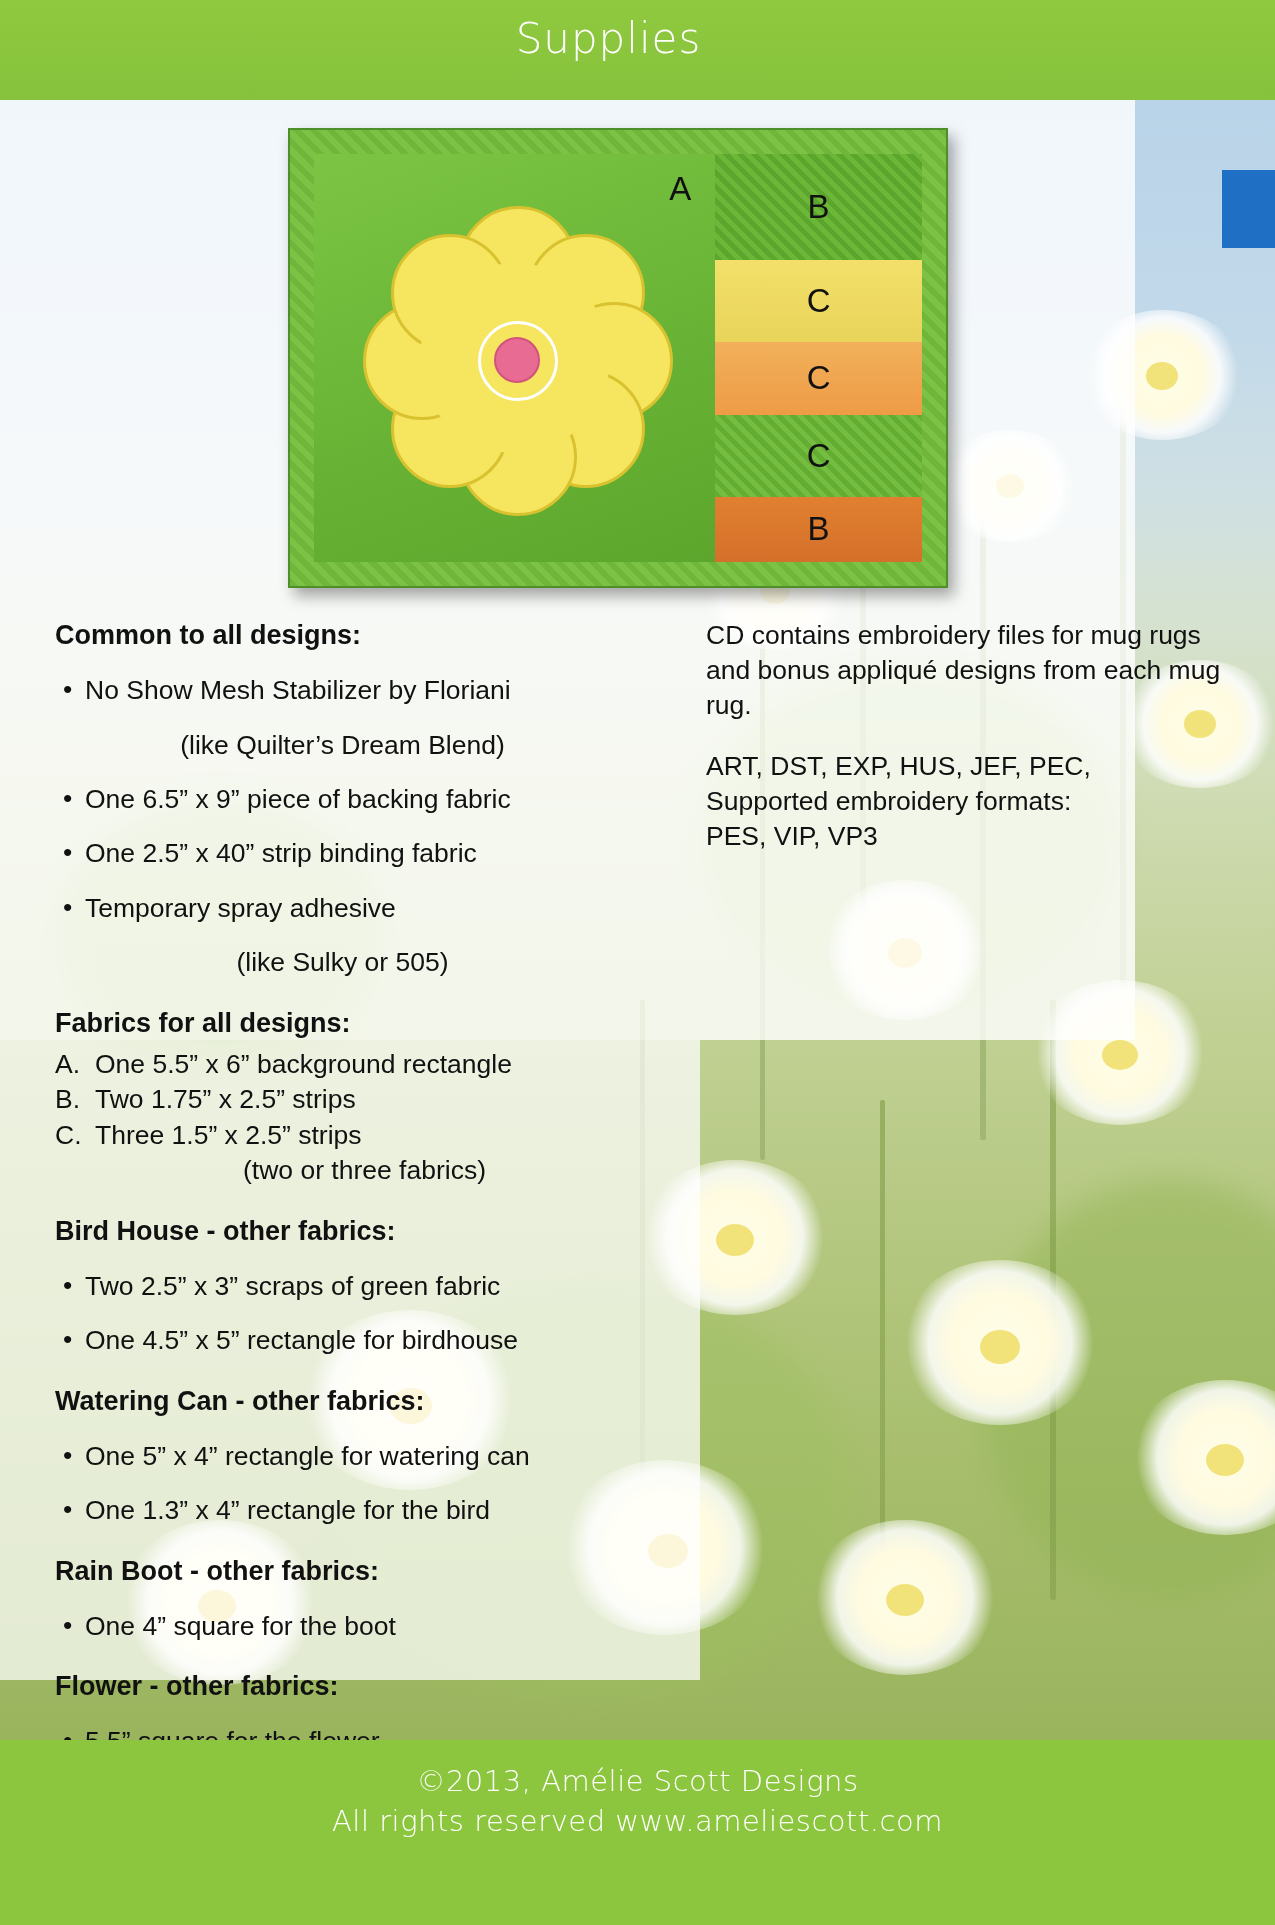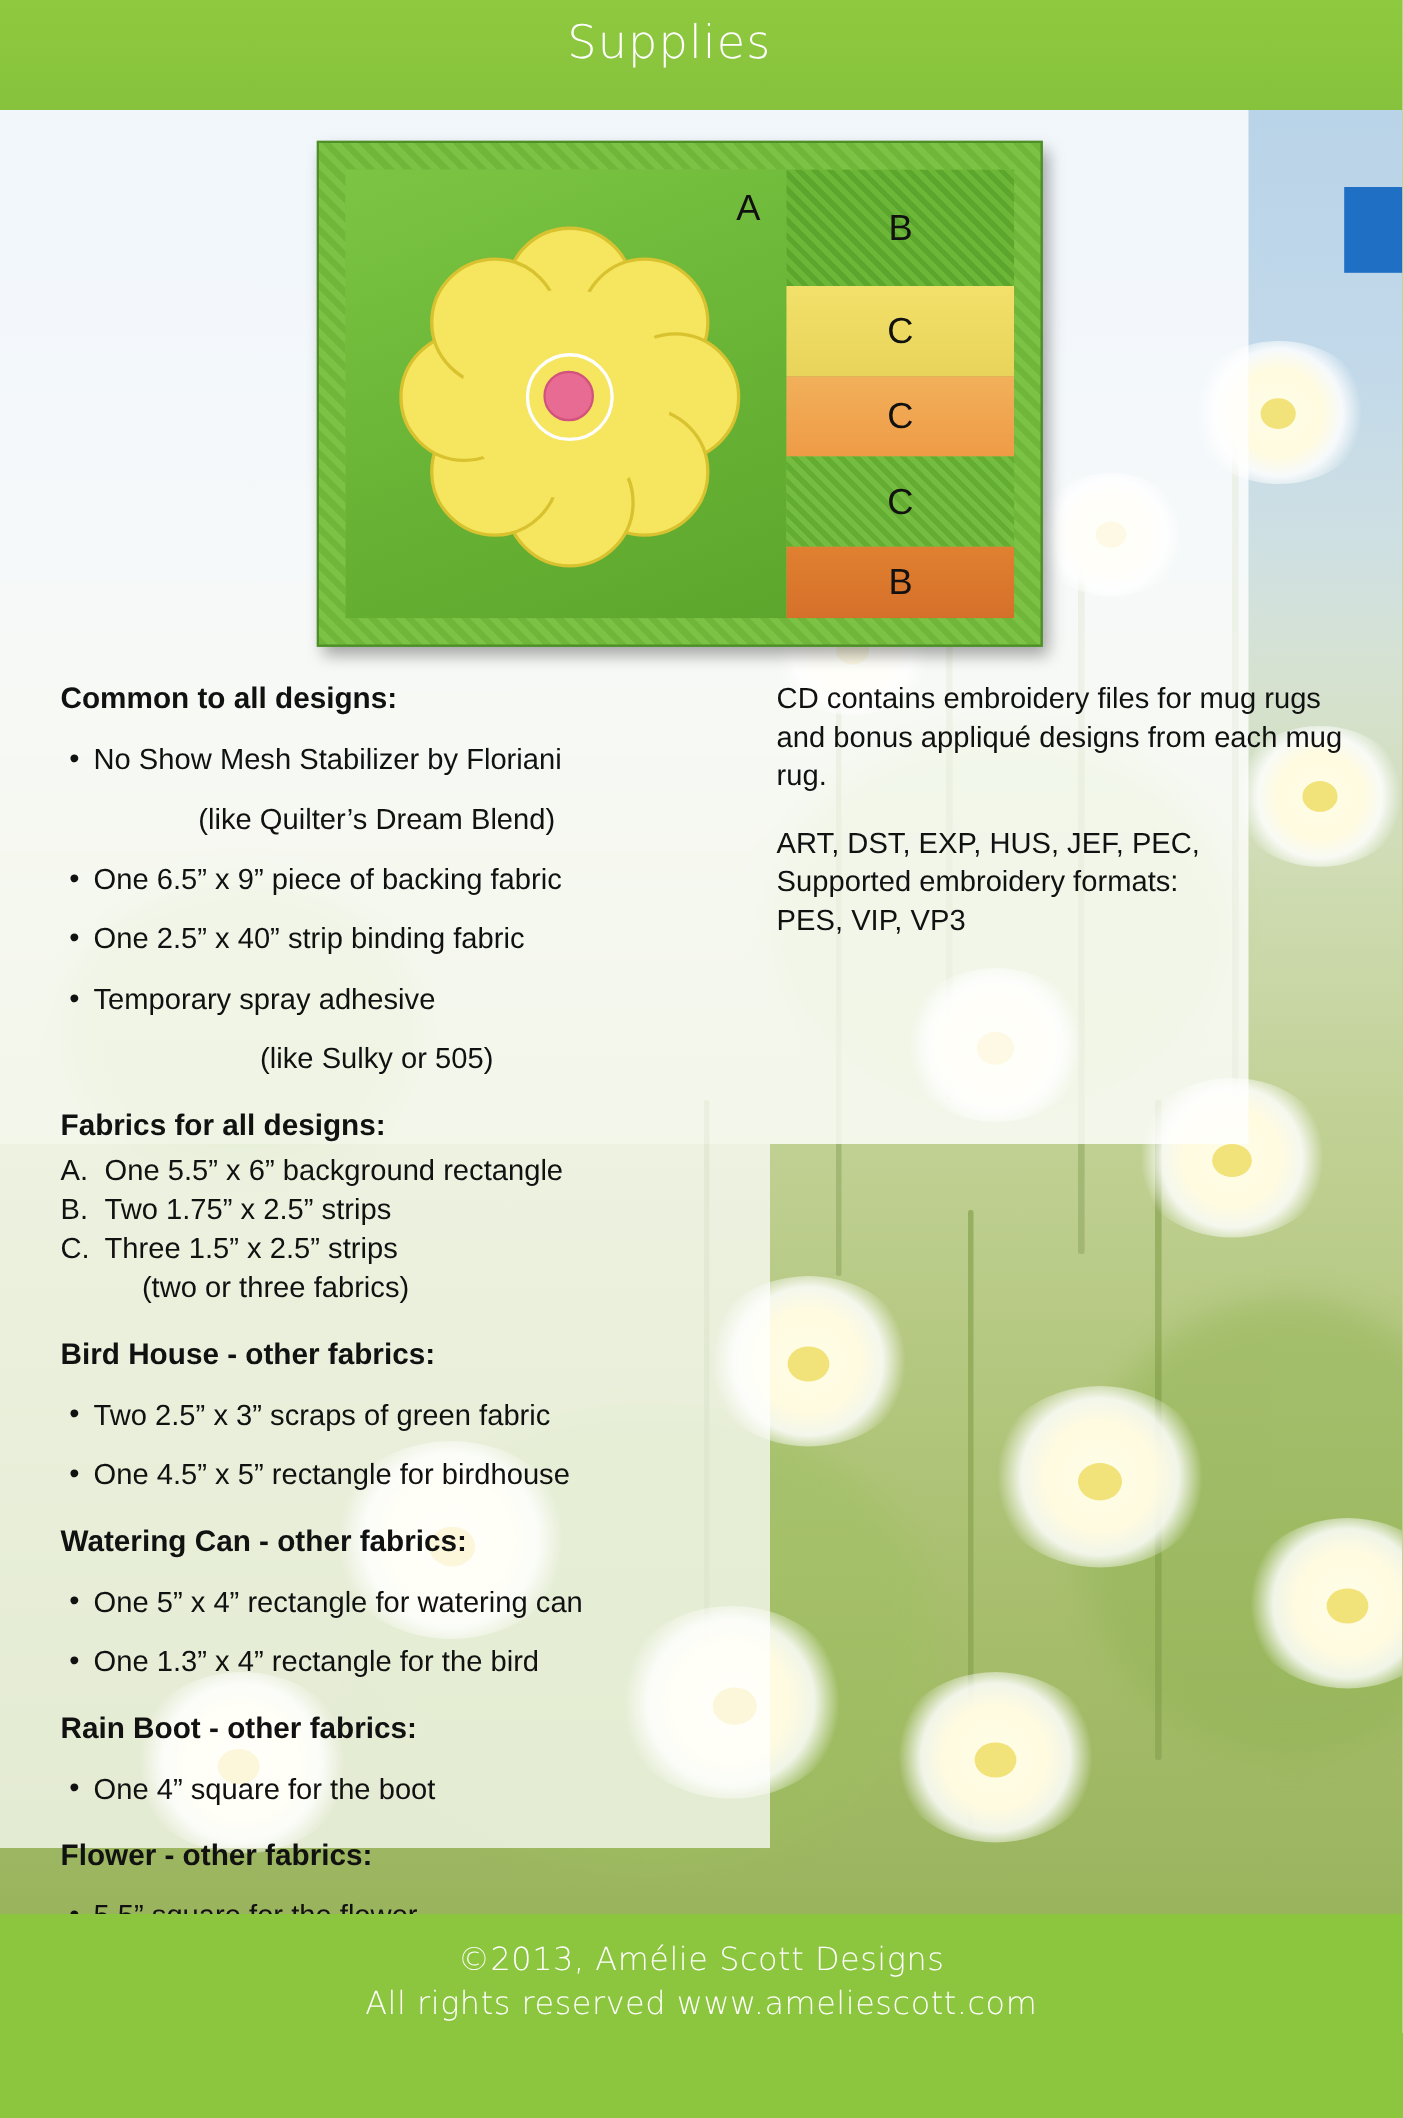--- a/index.html
+++ b/index.html
@@ -255,21 +255,21 @@
     text-align: center;
   }
   ul.bul > li.cont::before { content: ""; }
   .fab-list { margin: 0; padding: 0; list-style: none; }
   .fab-list li { position: relative; padding-left: 40px; margin-bottom: 1px; }
   .fab-list li .ltr {
     position: absolute;
     left: 0;
     top: 0;
   }
-  .fab-list li.sub { padding-left: 74px; }
+  .fab-list li.sub { padding-left: 74px; text-align: center; }
   .para { margin: 0 0 26px 0; }
 
   
   .bottom-band {
     position: absolute;
     top: 1740px; left: 0;
     width: 1275px;
     height: 185px;
     background: #8cc63e;
   }

